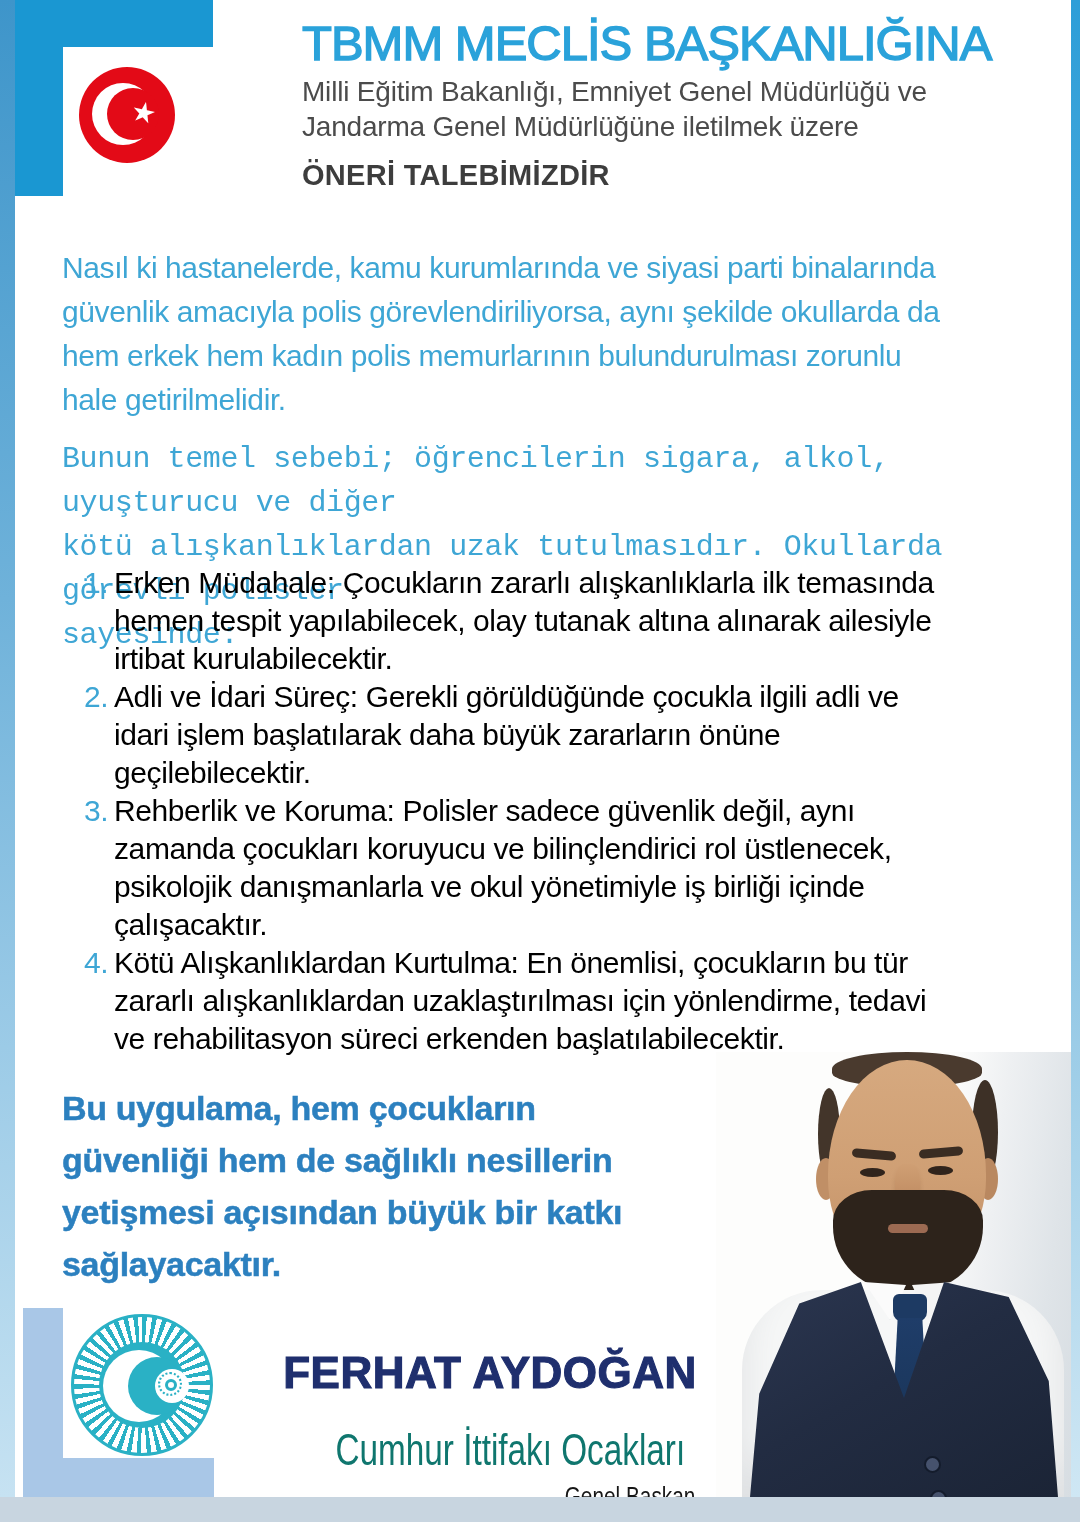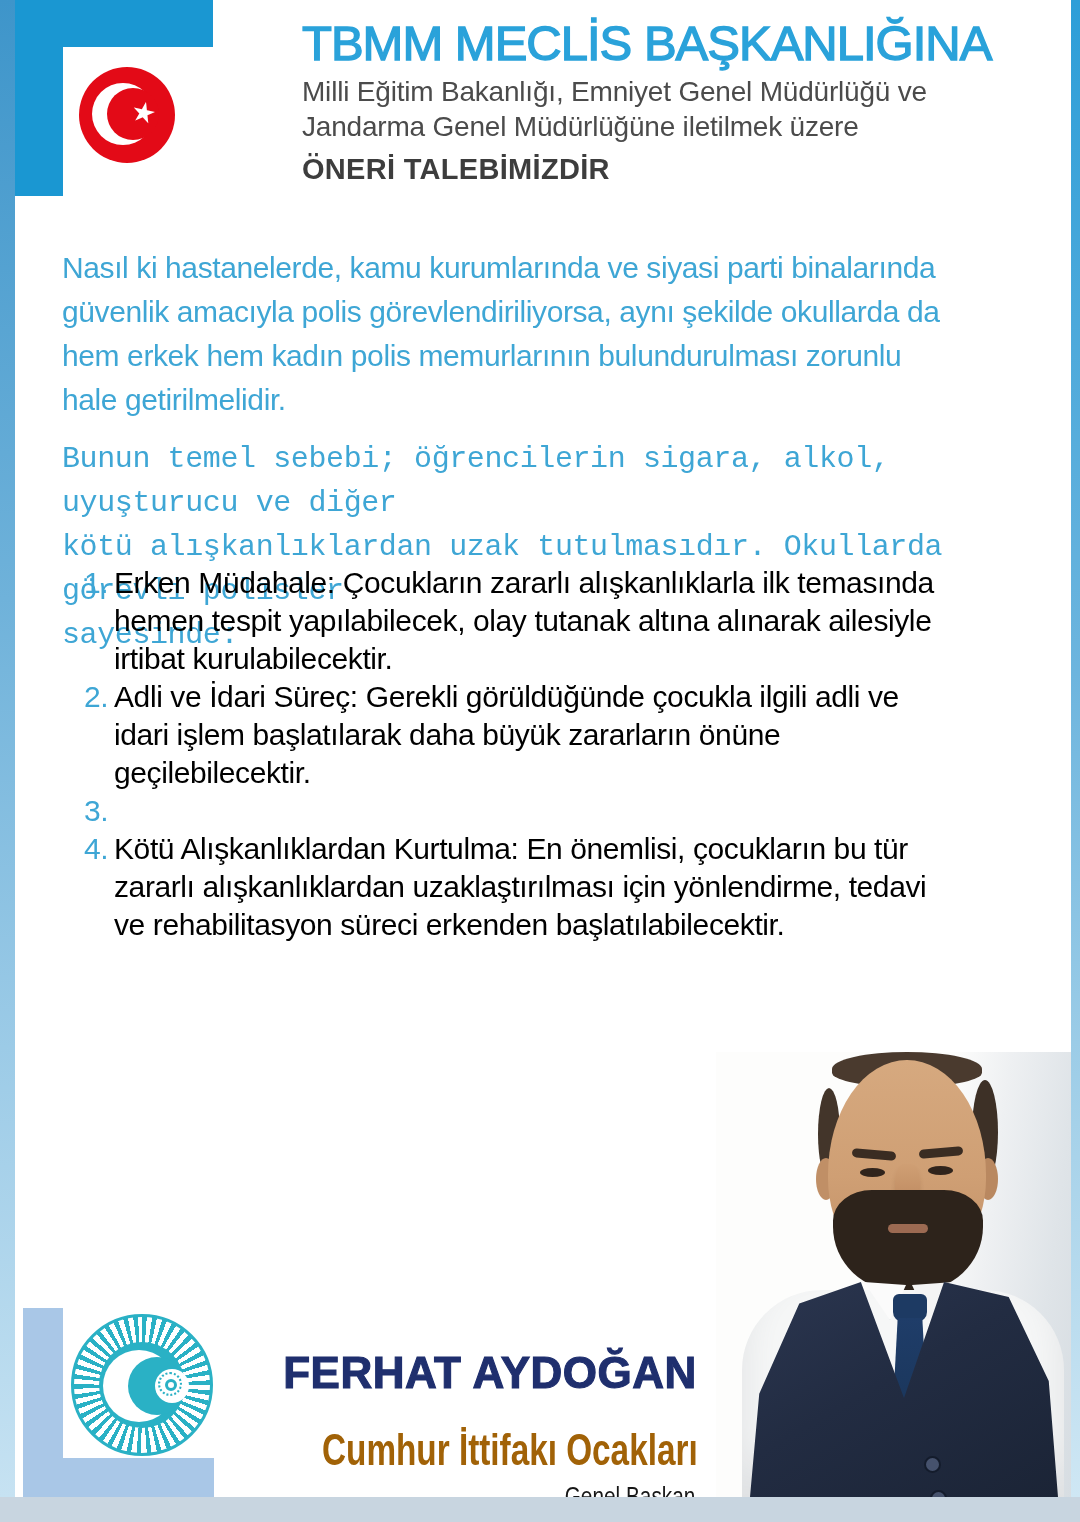--- a/index.html
+++ b/index.html
@@ -23,21 +23,21 @@
   .flag{left:79px;top:67px;width:96px;height:96px;border-radius:50%;background:#e30a17;z-index:3;}
   .flag .cres-w{position:absolute;left:13px;top:16px;width:62px;height:62px;border-radius:50%;background:#ffffff;}
   .flag .cres-r{position:absolute;left:28px;top:21px;width:52px;height:52px;border-radius:50%;background:#e30a17;}
   .flag .star{position:absolute;left:52px;top:26px;color:#ffffff;font-size:28px;line-height:40px;transform:rotate(12deg);}
 
   
   .hdr{left:302px;top:16px;width:745px;z-index:3;}
   .hdr-title{font-size:49px;line-height:54px;font-weight:400;color:#2aa2da;
     letter-spacing:-1px;-webkit-text-stroke:1.4px #2aa2da;}
   .hdr-addr{margin-top:4px;font-size:28px;line-height:35px;color:#4b4b4b;letter-spacing:-0.2px;}
-  .hdr-subject{margin-top:8px;font-size:29px;line-height:34px;font-weight:700;color:#3d3d3d;letter-spacing:0.3px;}
+  .hdr-subject{margin-top:14px;font-size:29px;line-height:34px;font-weight:700;color:#3d3d3d;letter-spacing:0.3px;}
 
   
   .body-text{color:#3ea6d5;font-size:30px;letter-spacing:-0.4px;z-index:3;margin-top:20px;}
   .p1{left:62px;top:226px;width:1000px;line-height:44px;}
   .p2{left:62px;top:417px;width:1000px;line-height:44px;font-family:Liberation Mono, monospace;}
   .list{left:84px;top:564px;width:980px;z-index:3;}
   .li{display:flex;}
   .li .num{flex:0 0 30px;font-size:30px;line-height:38px;color:#3ea6d5;letter-spacing:-0.4px;}
   .li .txt{font-size:30px;line-height:38px;color:#000000;letter-spacing:-0.4px;}
 
@@ -89,21 +89,21 @@
   .emblem .disc{position:absolute;left:25px;top:25px;width:86px;height:86px;border-radius:50%;background:#2ab1c5;}
   .emblem .cres-w{position:absolute;left:29px;top:33px;width:72px;height:72px;border-radius:50%;background:#ffffff;}
   .emblem .cres-c{position:absolute;left:54px;top:40px;width:58px;height:58px;border-radius:50%;background:#2ab1c5;}
   .emblem .sun{position:absolute;left:81px;top:52px;width:34px;height:34px;border-radius:50%;background:#ffffff;}
   .emblem .sun-rays{position:absolute;left:3px;top:3px;width:24px;height:24px;border-radius:50%;border:2px dotted #2ab1c5;box-sizing:border-box;}
   .emblem .sun-core{position:absolute;left:10px;top:10px;width:12px;height:12px;border-radius:50%;border:3px solid #2ab1c5;box-sizing:border-box;background:#fff;}
 
   
   .sig-name{left:230px;top:1348px;width:520px;text-align:center;font-size:44px;font-weight:700;
     color:#1f2f6e;-webkit-text-stroke:1.1px #1f2f6e;letter-spacing:0.5px;z-index:3;}
-  .sig-org{left:255px;top:1424px;width:510px;text-align:center;font-size:45px;font-weight:700;color:#a16207;z-index:3;}
+  .sig-org{left:255px;top:1424px;width:510px;text-align:center;font-size:45px;font-weight:400;color:#0f766e;z-index:3;}
   .sig-org .cond{display:inline-block;transform:scaleX(0.74);transform-origin:center;white-space:nowrap;letter-spacing:0;}
   .sig-role{left:430px;top:1481px;width:265px;text-align:right;font-size:26px;font-weight:400;color:#161616;z-index:3;}
   .sig-role .cond{display:inline-block;transform:scaleX(0.8);transform-origin:right center;white-space:nowrap;}
 
   .footer-strip{left:0;top:1497px;width:1080px;height:25px;background:#c8d5e0;z-index:5;}
 </style>
 </head>
 <body>
 
 <div class="page">
@@ -144,29 +144,37 @@
 irtibat kurulabilecektir.</span>
     </div>
     <div class="li">
       <span class="num">2.</span>
       <span class="txt preline">Adli ve İdari Süreç: Gerekli görüldüğünde çocukla ilgili adli ve
 idari işlem başlatılarak daha büyük zararların önüne
 geçilebilecektir.</span>
     </div>
     <div class="li">
       <span class="num">3.</span>
+      <span class="txt preline">Rehberlik ve Koruma: Polisler sadece güvenlik değil, aynı
+zamanda çocukları koruyucu ve bilinçlendirici rol üstlenecek,
+psikolojik danışmanlarla ve okul yönetimiyle iş birliği içinde
+çalışacaktır.</span>
     </div>
     <div class="li">
       <span class="num">4.</span>
       <span class="txt preline">Kötü Alışkanlıklardan Kurtulma: En önemlisi, çocukların bu tür
 zararlı alışkanlıklardan uzaklaştırılması için yönlendirme, tedavi
 ve rehabilitasyon süreci erkenden başlatılabilecektir.</span>
     </div>
   </div>
 
+  <div class="abs conclusion preline">Bu uygulama, hem çocukların
+güvenliği hem de sağlıklı nesillerin
+yetişmesi açısından büyük bir katkı
+sağlayacaktır.</div>
 
   <div class="abs photo">
     <div class="hairrim"></div>
     <div class="hairL"></div>
     <div class="hairR"></div>
     <div class="earL"></div>
     <div class="earR"></div>
     <div class="neck"></div>
     <div class="head"></div>
     <div class="browL"></div>

